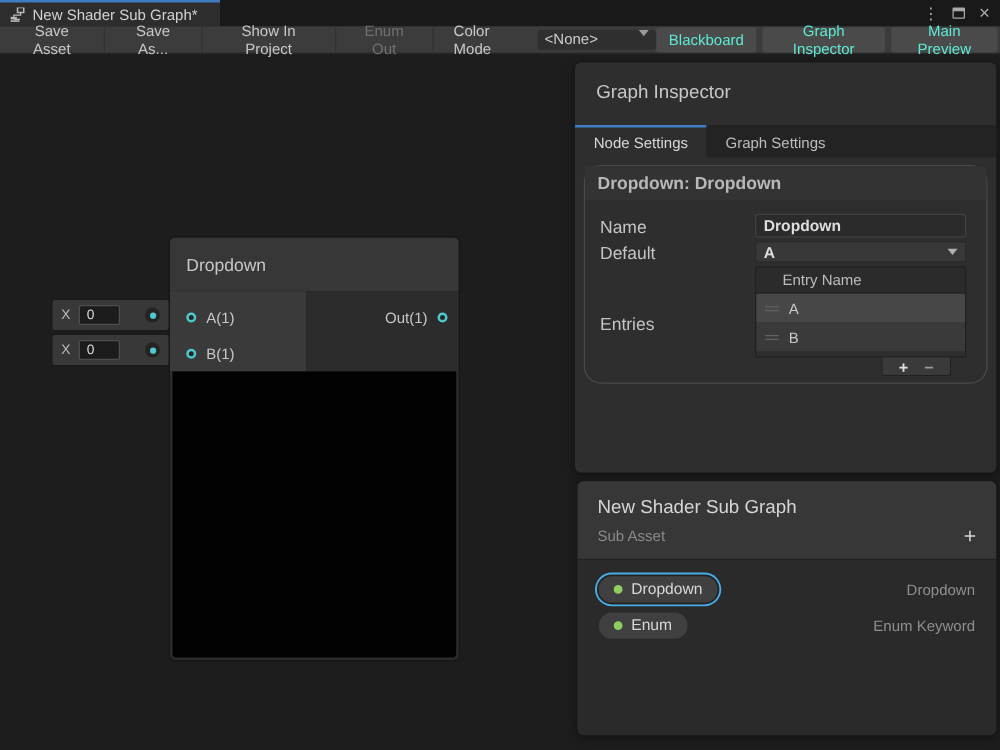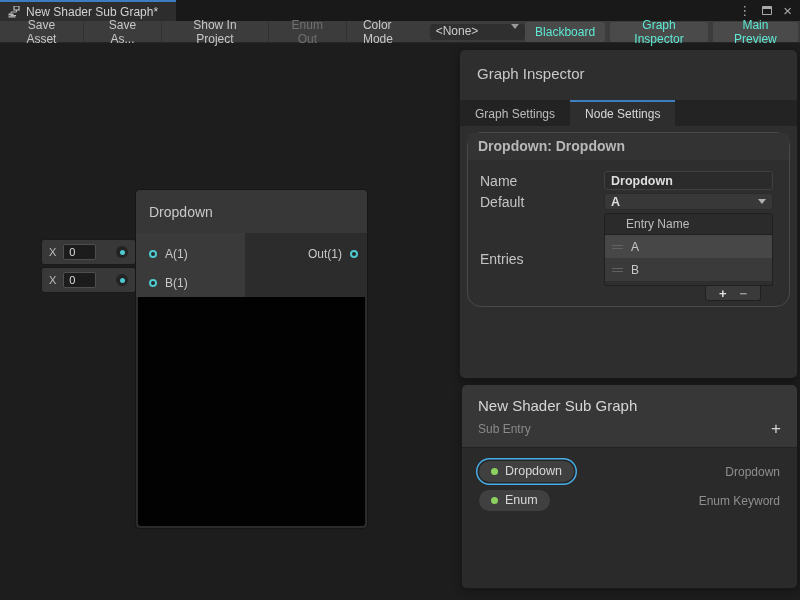--- a/index.html
+++ b/index.html
@@ -183,22 +183,22 @@
       </div>
     </div>
     <div class="node-preview-wrap">
       <div class="node-preview"></div>
     </div>
   </div>
 
   <div class="panel inspector">
     <div class="insp-header">Graph Inspector</div>
     <div class="insp-tabs">
+      <div class="insp-tab active">Node Settings</div>
       <div class="insp-tab">Graph Settings</div>
-      <div class="insp-tab active">Node Settings</div>
     </div>
     <div class="insp-content">
       <div class="setting-box">
         <div class="box-header">Dropdown: Dropdown</div>
         <div class="box-body">
           <div class="frow">
             <span class="flabel">Name</span>
             <div class="txt-input">Dropdown</div>
           </div>
           <div class="frow">
@@ -237,21 +237,21 @@
           </div>
         </div>
       </div>
     </div>
   </div>
 
   <div class="panel blackboard">
     <div class="bb-header">
       <div class="bb-title">New Shader Sub Graph</div>
       <div class="bb-subrow">
-        <span class="bb-subtitle">Sub Entry</span>
+        <span class="bb-subtitle">Sub Asset</span>
         <span class="bb-add">+</span>
       </div>
     </div>
     <div class="bb-body">
       <div class="bb-item">
         <span class="pill selected">
           <span class="dot"></span>
           <span>Dropdown</span>
         </span>
         <span class="bb-type">Dropdown</span>

